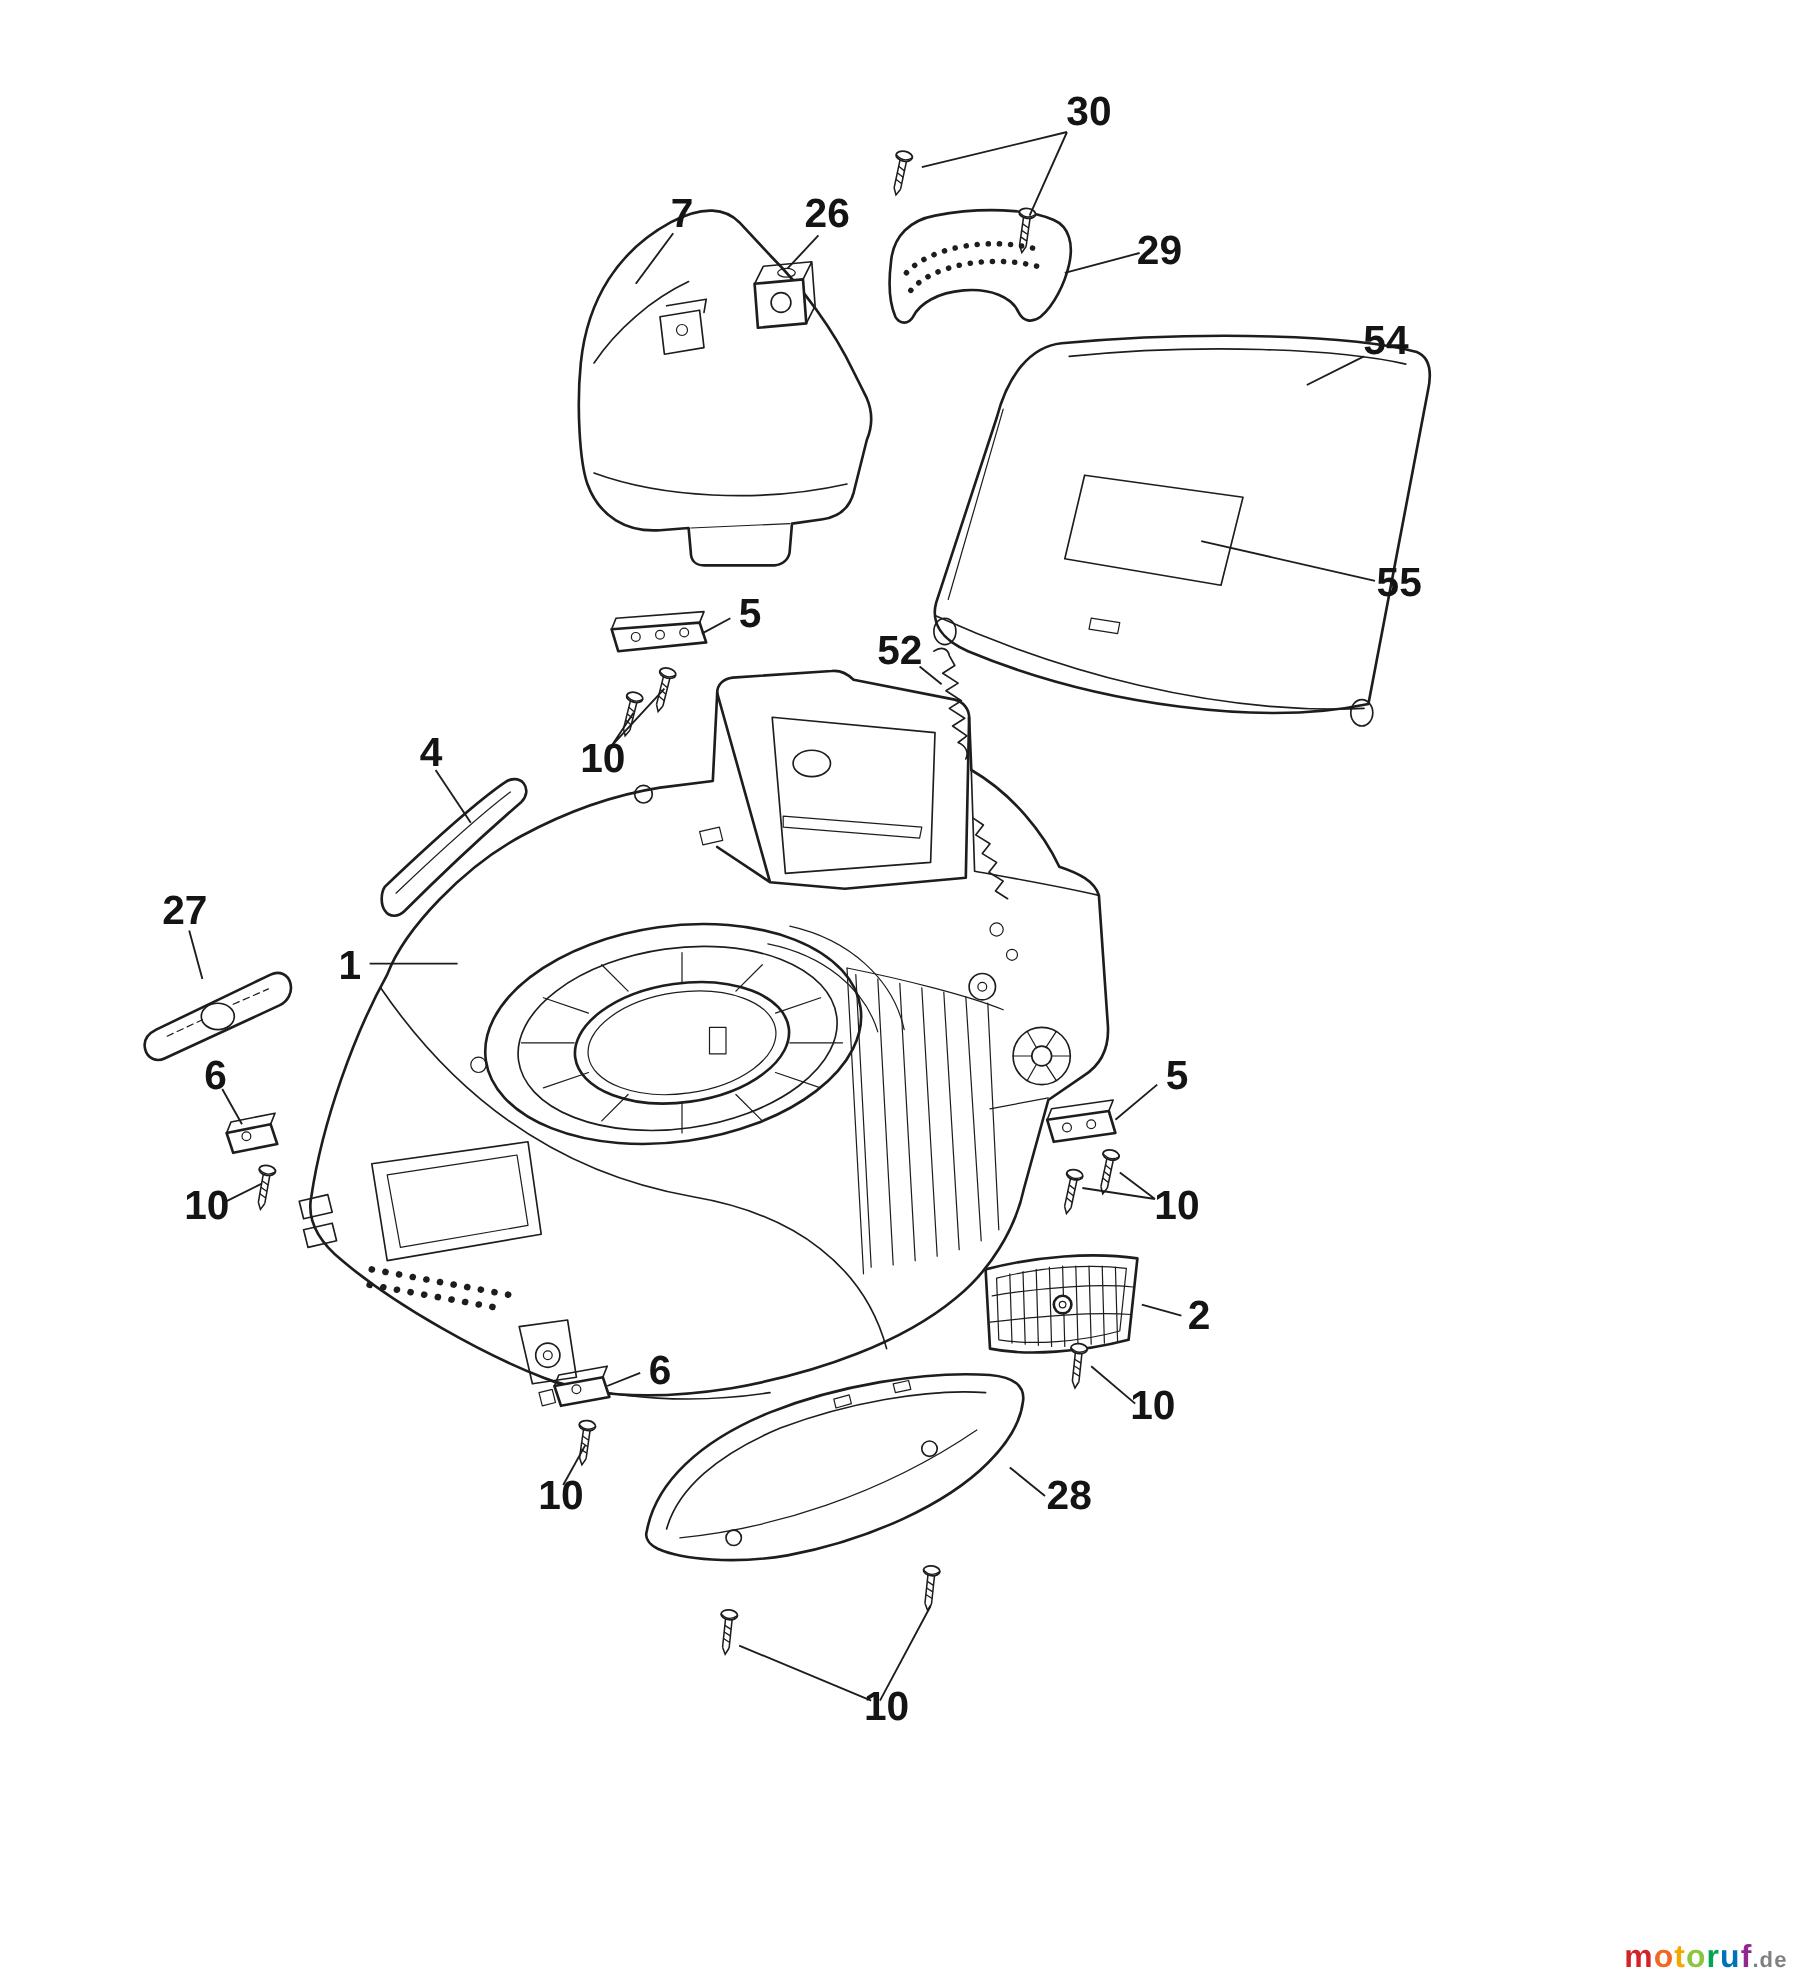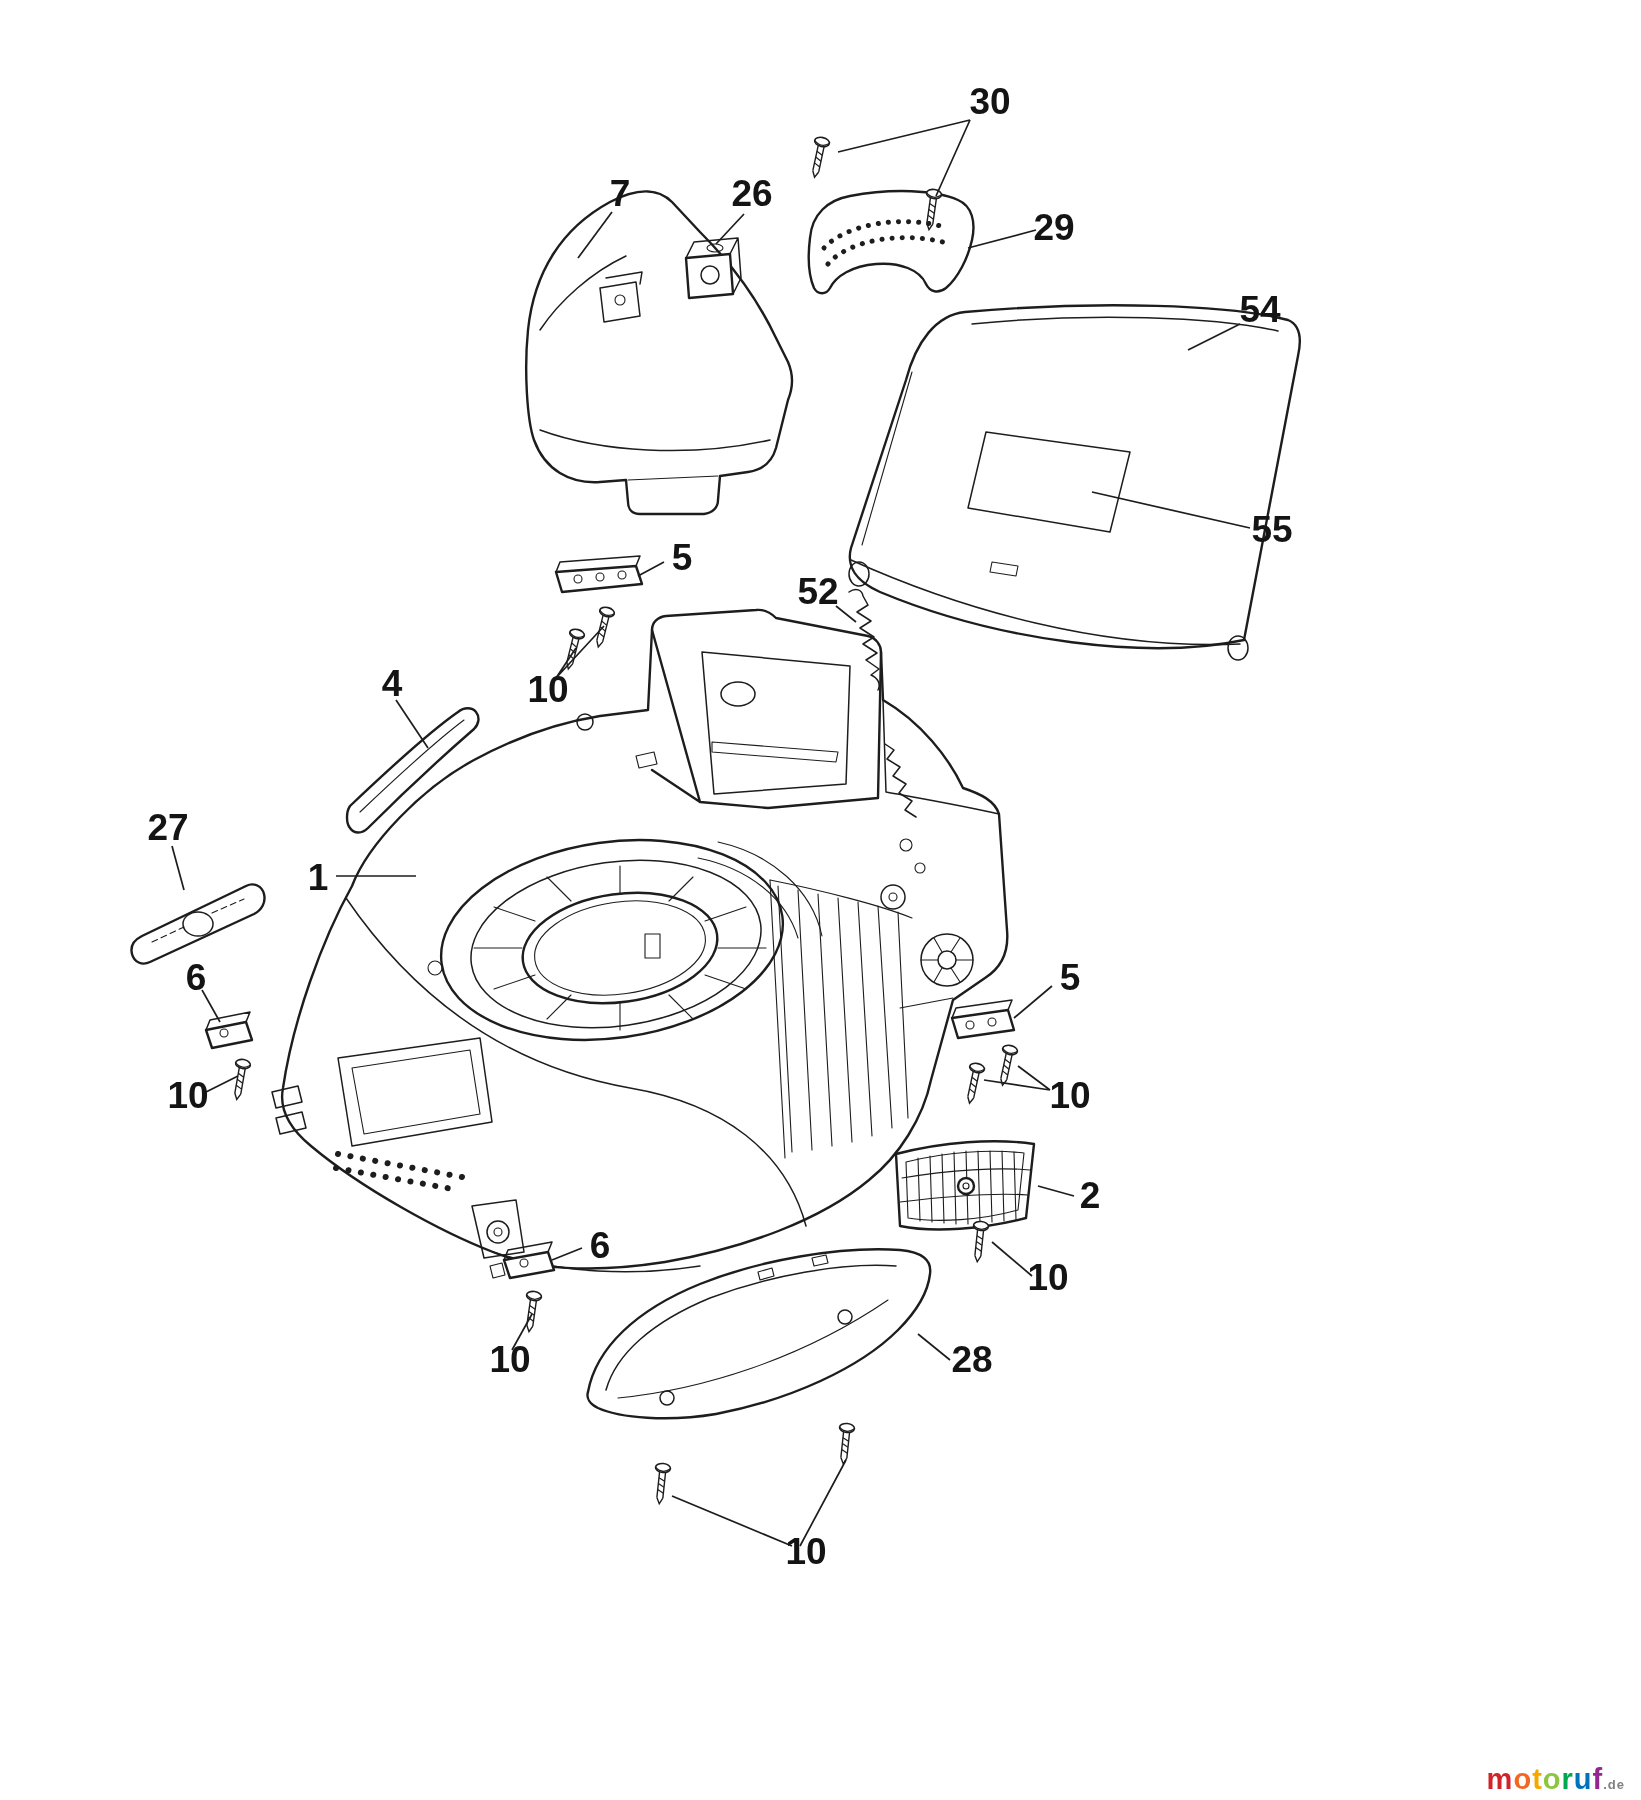--- a/index.html
+++ b/index.html
@@ -9,21 +9,21 @@
   .outline{fill:#ffffff;stroke:#1d1d1d;stroke-width:2.4;stroke-linejoin:round;stroke-linecap:round;}
   .line{fill:none;stroke:#1d1d1d;stroke-width:1.5;stroke-linejoin:round;stroke-linecap:round;}
   .thick{stroke-width:2.4;}
   .thin{stroke-width:1.1;}
   .leader{fill:none;stroke:#1d1d1d;stroke-width:1.7;}
   .dots{fill:none;stroke:#1d1d1d;stroke-width:6;stroke-linecap:round;stroke-dasharray:0.1 12.5;}
   .dots-sm{fill:none;stroke:#1d1d1d;stroke-width:5;stroke-linecap:round;stroke-dasharray:0.1 10;}
   .lbl{font-family:"Liberation Sans",sans-serif;font-weight:bold;font-size:37px;fill:#141414;}
   #watermark{position:absolute;right:16px;bottom:4px;font-weight:bold;font-size:29px;
              letter-spacing:1px;user-select:none;}
-  #watermark .suffix{font-size:13px;font-weight:bold;}
+  #watermark .suffix{font-size:20px;font-weight:bold;}
 </style>
 </head>
 <body>
 
 <div id="stage">
 
 <svg width="1641" height="1800" viewBox="0 0 1641 1800">
   <defs>
     <g id="screw">
       <ellipse cx="0" cy="0" rx="7.5" ry="4.5" fill="#ffffff" stroke="#1d1d1d" stroke-width="1.6"></ellipse>

